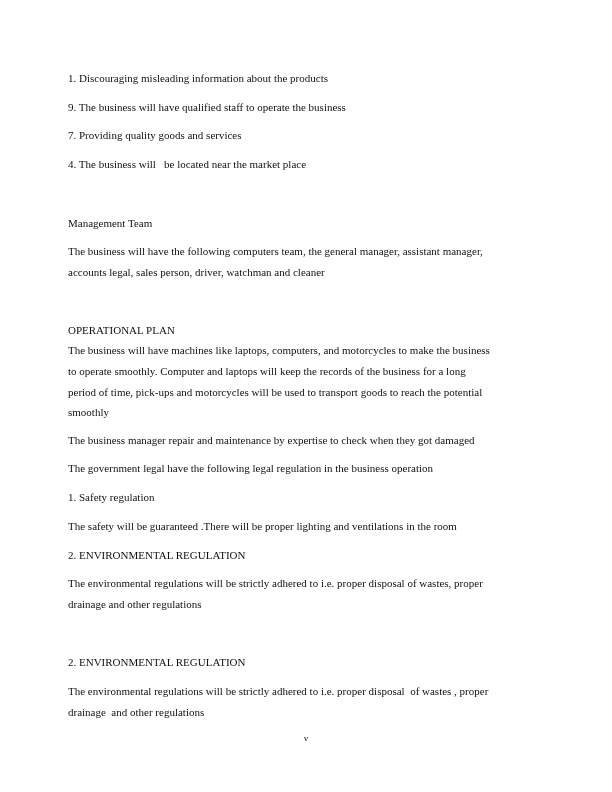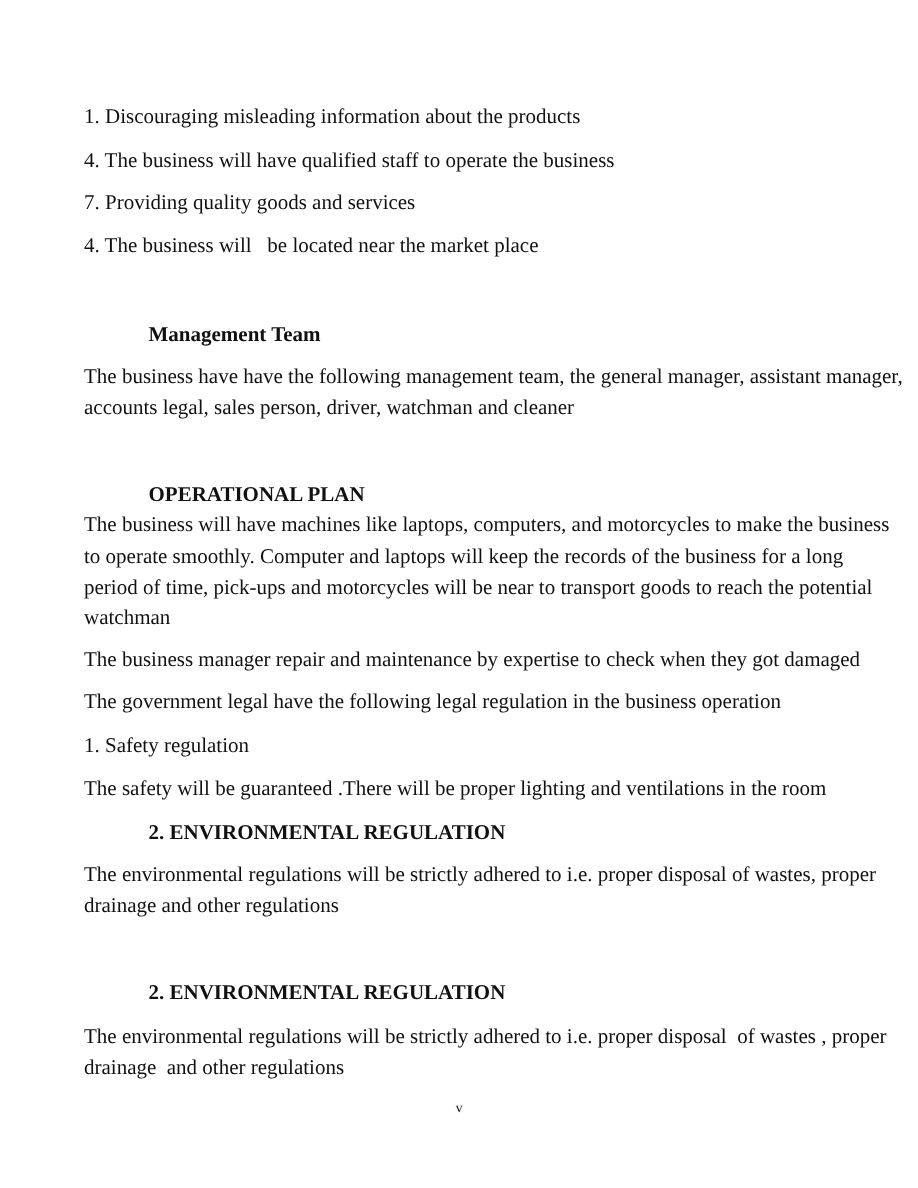--- a/index.html
+++ b/index.html
@@ -1,39 +1,39 @@
 <!DOCTYPE html>
 <html><head>
   <meta charset="utf-8">
   <style>
     html, body { margin: 0; padding: 0; background: #ffffff; }
     body { width: 612px; height: 792px; position: relative; overflow: hidden;
            font-family: "Liberation Serif", "DejaVu Serif", serif; color: #111111; }
-    .line { position: absolute; left: 56px; font-size: 14px; line-height: 13px; white-space: pre; }
-    .bold { font-weight: bold; margin-left: 43px; }
+    .line { position: absolute; left: 68px; font-size: 11px; line-height: 13px; white-space: pre; }
+    .bold { font-weight: normal; }
     .pagenum { position: absolute; left: 0; width: 612px; text-align: center; font-size: 9px; top: 733px; }
   </style>
 </head>
 <body>
 
 <div>
   <div class="line" style="top:72px">1. Discouraging misleading information about the products</div>
-  <div class="line" style="top:101px">4. The business will have qualified staff to operate the business</div>
+  <div class="line" style="top:101px">9. The business will have qualified staff to operate the business</div>
   <div class="line" style="top:129px">7. Providing quality goods and services</div>
   <div class="line" style="top:158px">4. The business will   be located near the market place</div>
 
   <div class="line bold" style="top:217px">Management Team</div>
-  <div class="line" style="top:245px">The business have have the following management team, the general manager, assistant manager,</div>
+  <div class="line" style="top:245px">The business will have the following computers team, the general manager, assistant manager,</div>
   <div class="line" style="top:266px">accounts legal, sales person, driver, watchman and cleaner</div>
 
   <div class="line bold" style="top:324px">OPERATIONAL PLAN</div>
   <div class="line" style="top:344px">The business will have machines like laptops, computers, and motorcycles to make the business</div>
   <div class="line" style="top:365px">to operate smoothly. Computer and laptops will keep the records of the business for a long</div>
-  <div class="line" style="top:386px">period of time, pick-ups and motorcycles will be near to transport goods to reach the potential</div>
-  <div class="line" style="top:406px">watchman</div>
+  <div class="line" style="top:386px">period of time, pick-ups and motorcycles will be used to transport goods to reach the potential</div>
+  <div class="line" style="top:406px">smoothly</div>
 
   <div class="line" style="top:434px">The business manager repair and maintenance by expertise to check when they got damaged</div>
   <div class="line" style="top:462px">The government legal have the following legal regulation in the business operation</div>
   <div class="line" style="top:491px">1. Safety regulation</div>
   <div class="line" style="top:520px">The safety will be guaranteed .There will be proper lighting and ventilations in the room</div>
 
   <div class="line bold" style="top:549px">2. ENVIRONMENTAL REGULATION</div>
   <div class="line" style="top:577px">The environmental regulations will be strictly adhered to i.e. proper disposal of wastes, proper</div>
   <div class="line" style="top:598px">drainage and other regulations</div>
 

